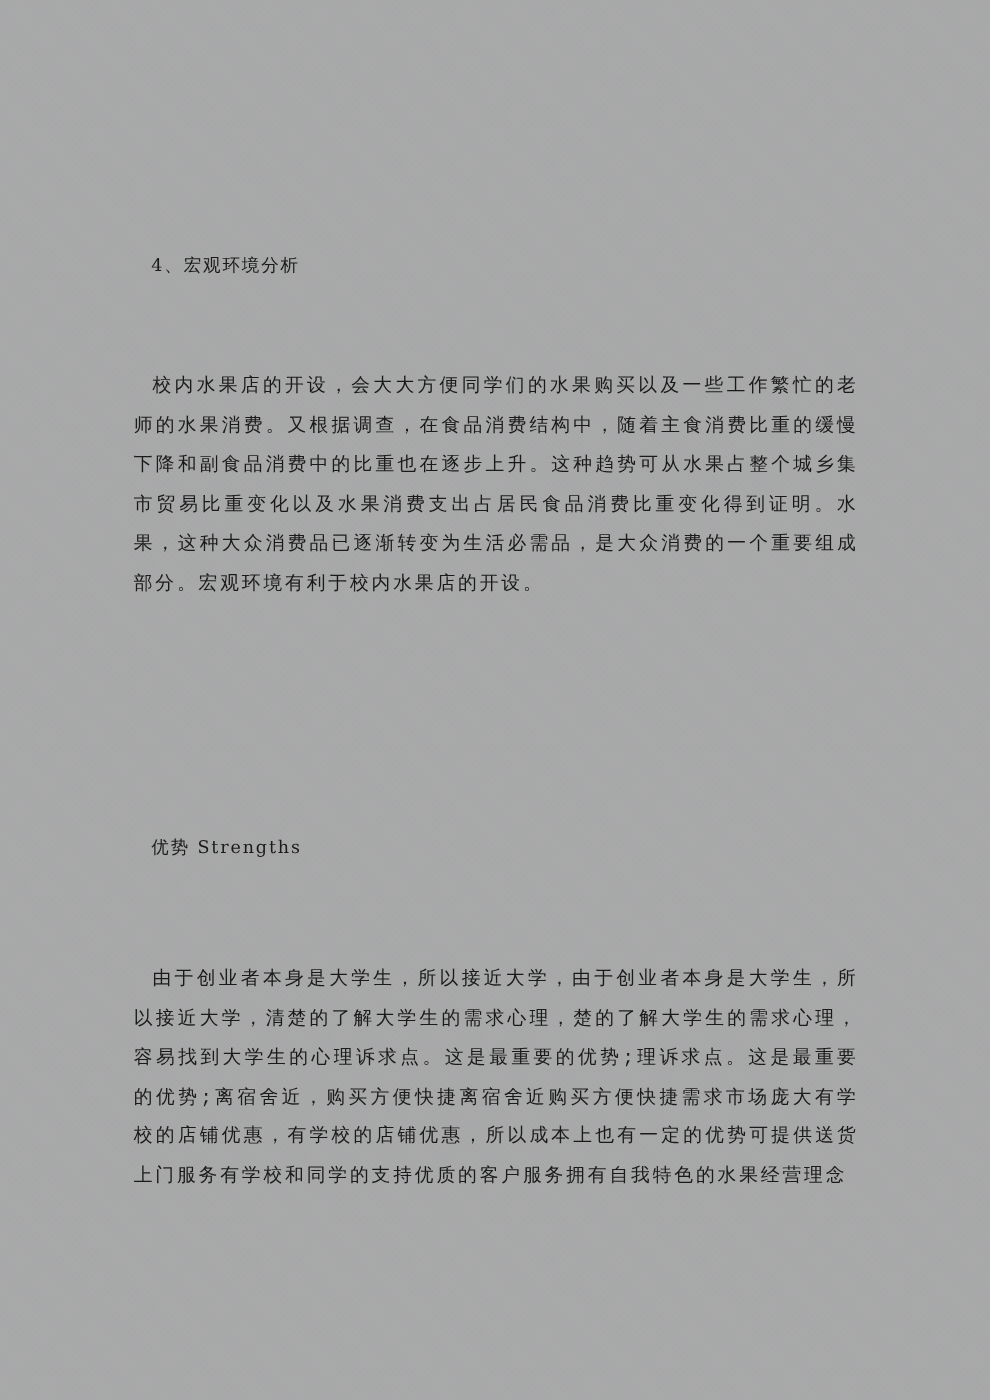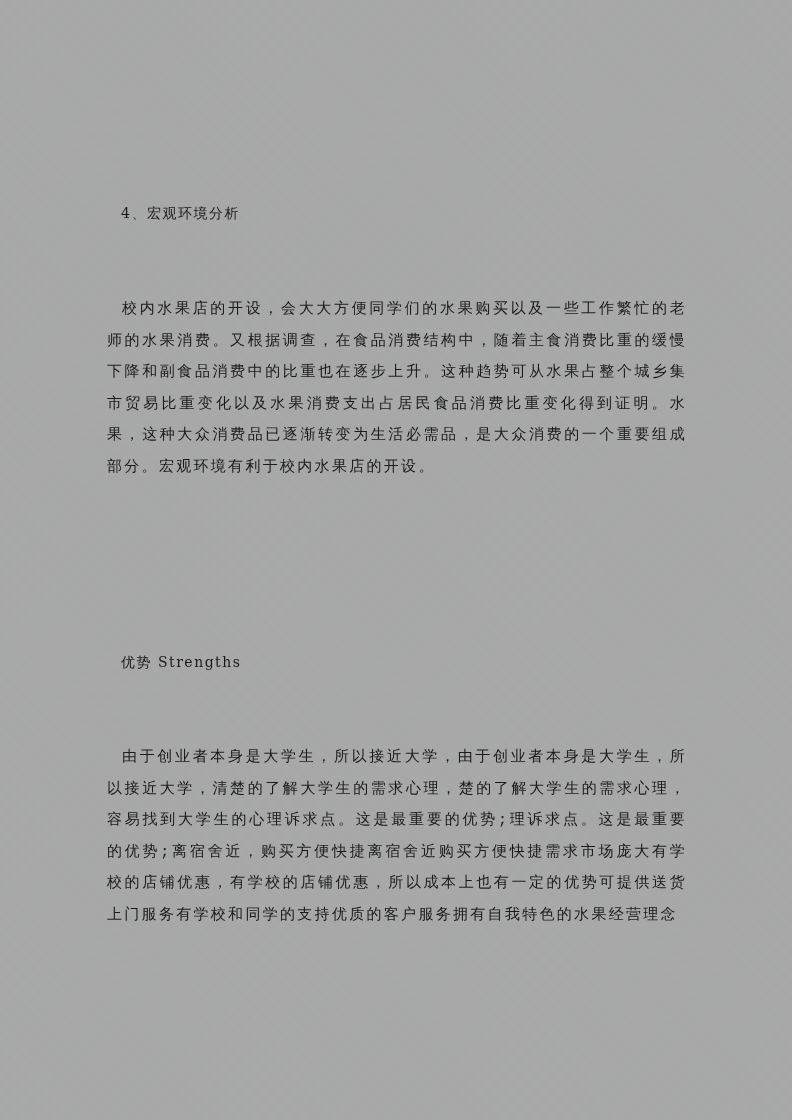--- a/index.html
+++ b/index.html
@@ -41,22 +41,22 @@
       line-height: 31.6px;
       letter-spacing: 2.3px;
       text-align: justify;
       text-indent: 15px;
       margin: 0;
       font-family: Liberation Mono, monospace;
     }
     #h-macro { top: 203px; }
     #p-macro { top: 294px; }
     #h-swot { top: 553px; }
-    #h-strengths { top: 652px; }
-    #p-strengths { top: 742px; }
+    #h-strengths { top: 668px; }
+    #p-strengths { top: 768px; }
   </style>
 </head>
 <body>
 
 <div class="page">
   <div class="heading" id="h-macro">4、宏观环境分析</div>
 
   <p class="para" id="p-macro">校内水果店的开设，会大大方便同学们的水果购买以及一些工作繁忙的老师的水果消费。又根据调查，在食品消费结构中，随着主食消费比重的缓慢下降和副食品消费中的比重也在逐步上升。这种趋势可从水果占整个城乡集市贸易比重变化以及水果消费支出占居民食品消费比重变化得到证明。水果，这种大众消费品已逐渐转变为生活必需品，是大众消费的一个重要组成部分。宏观环境有利于校内水果店的开设。</p>
 
 

